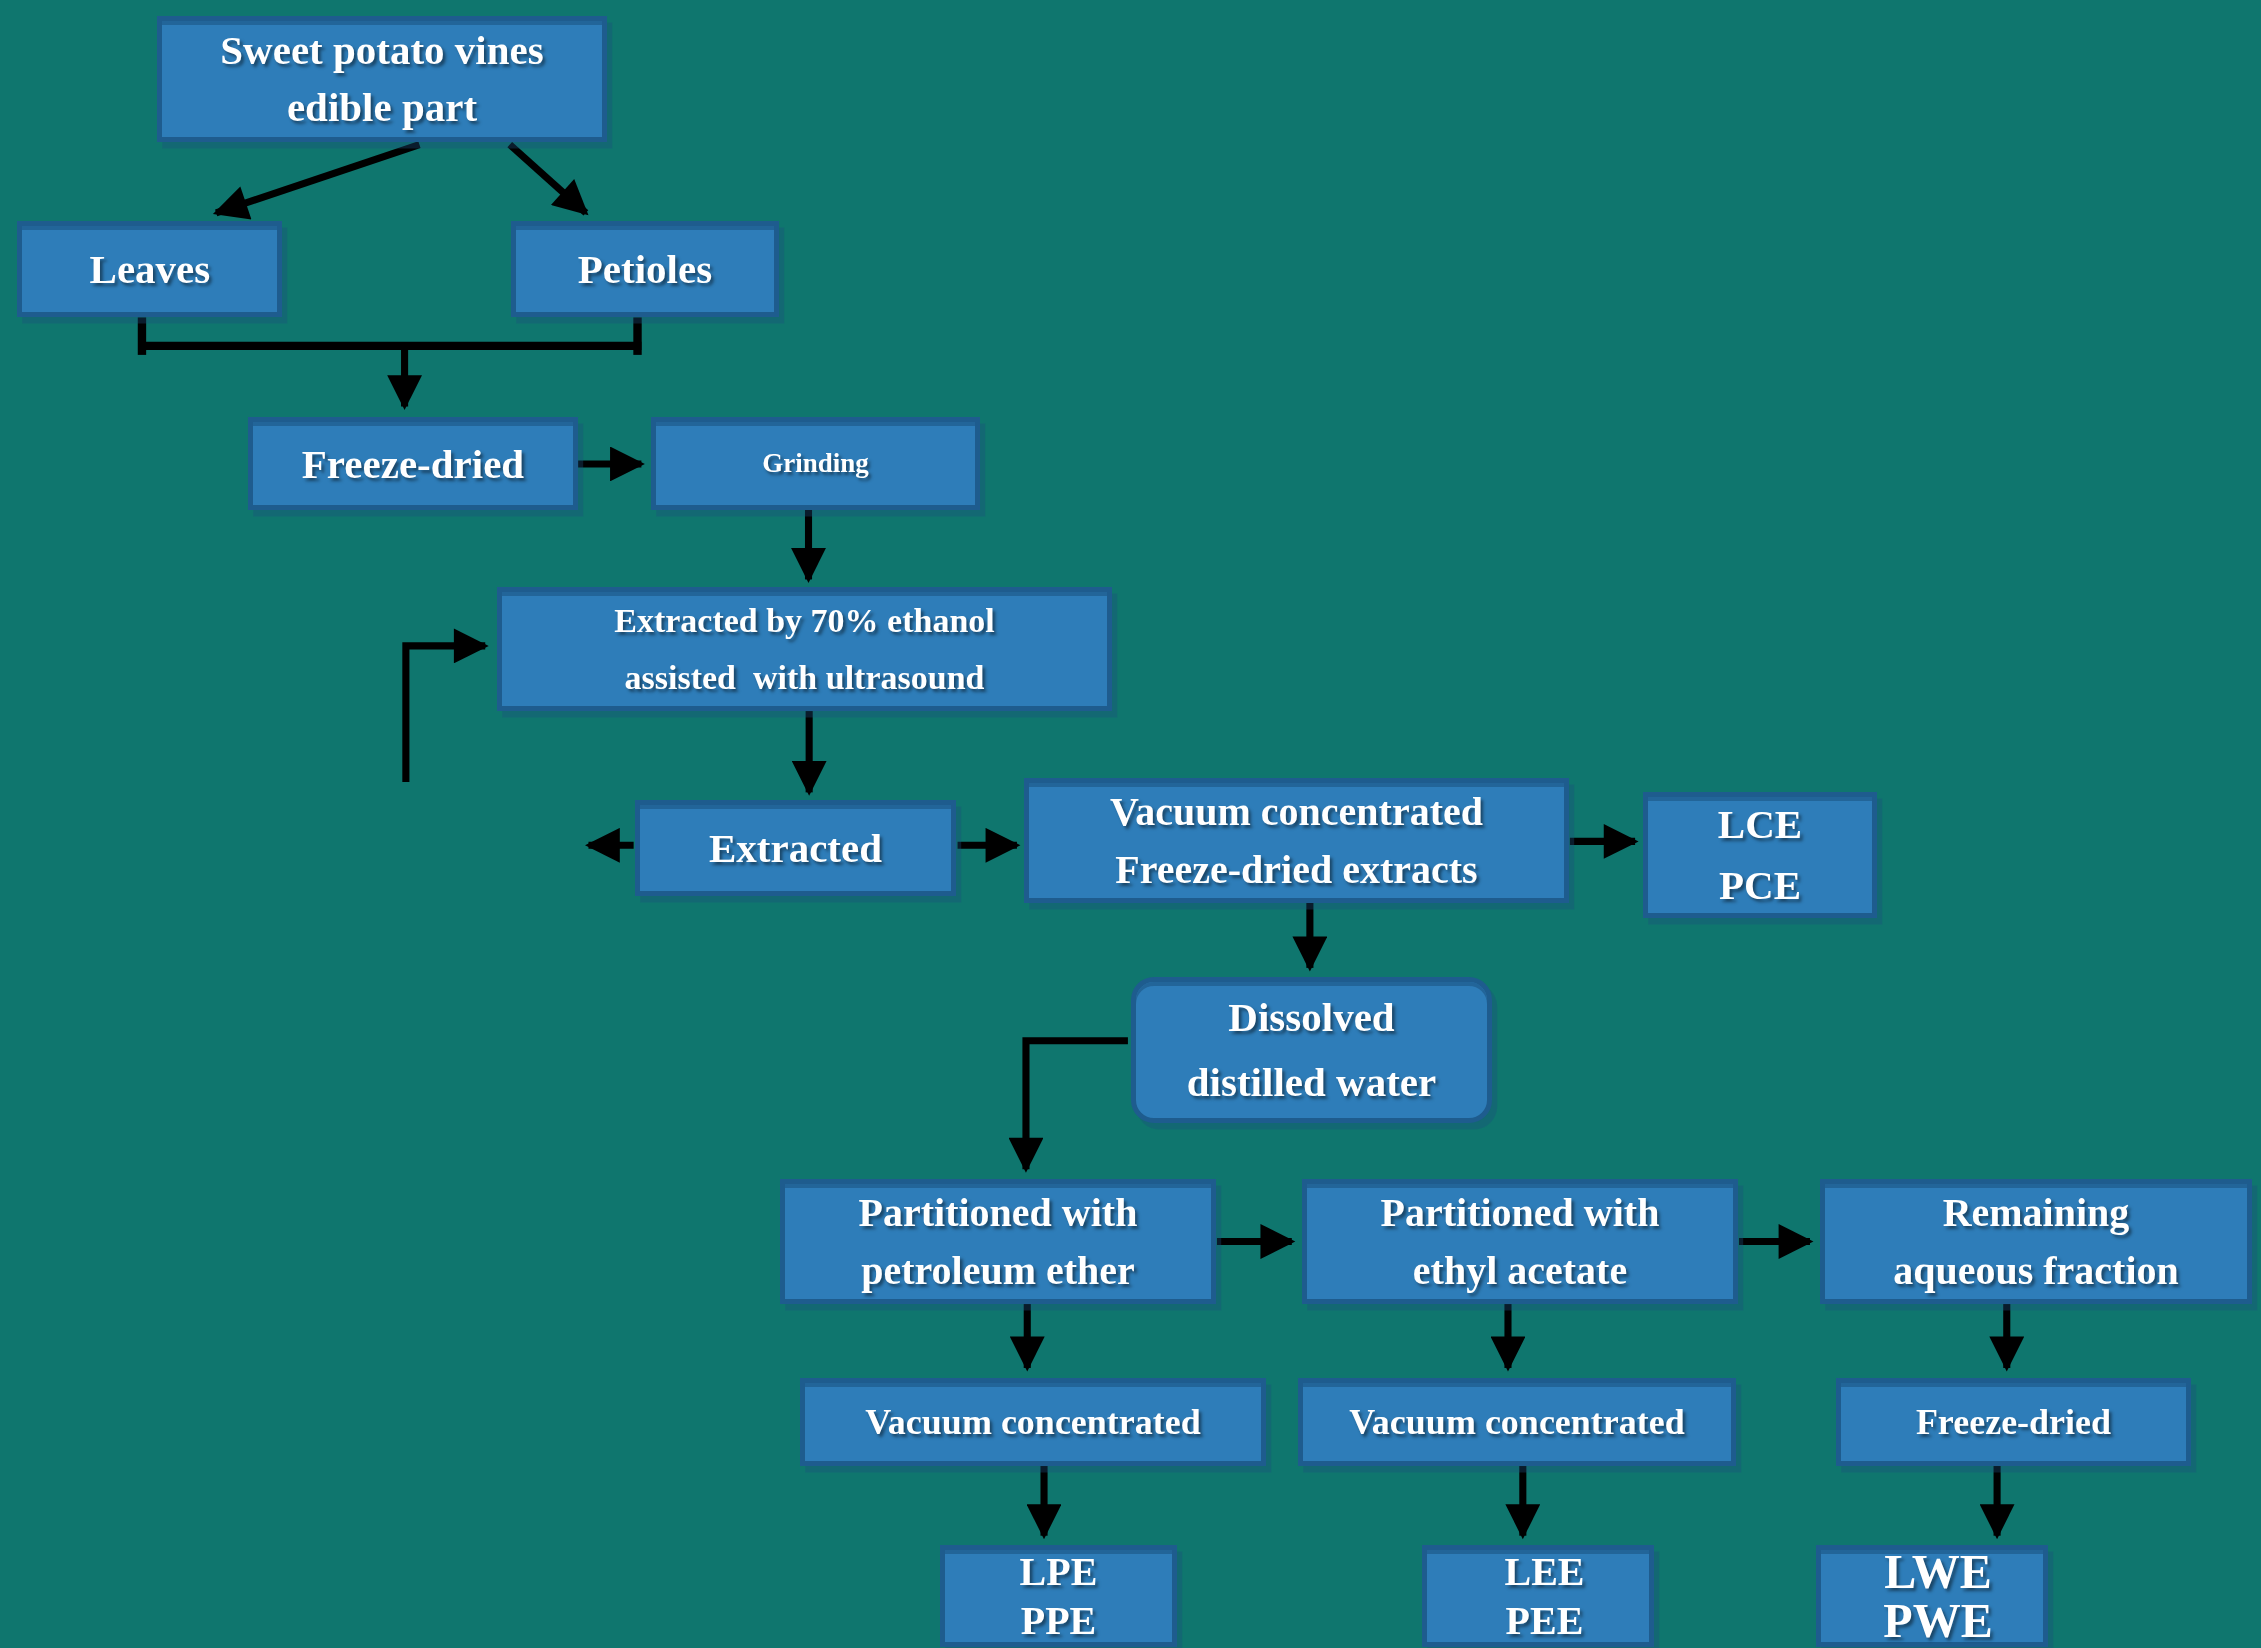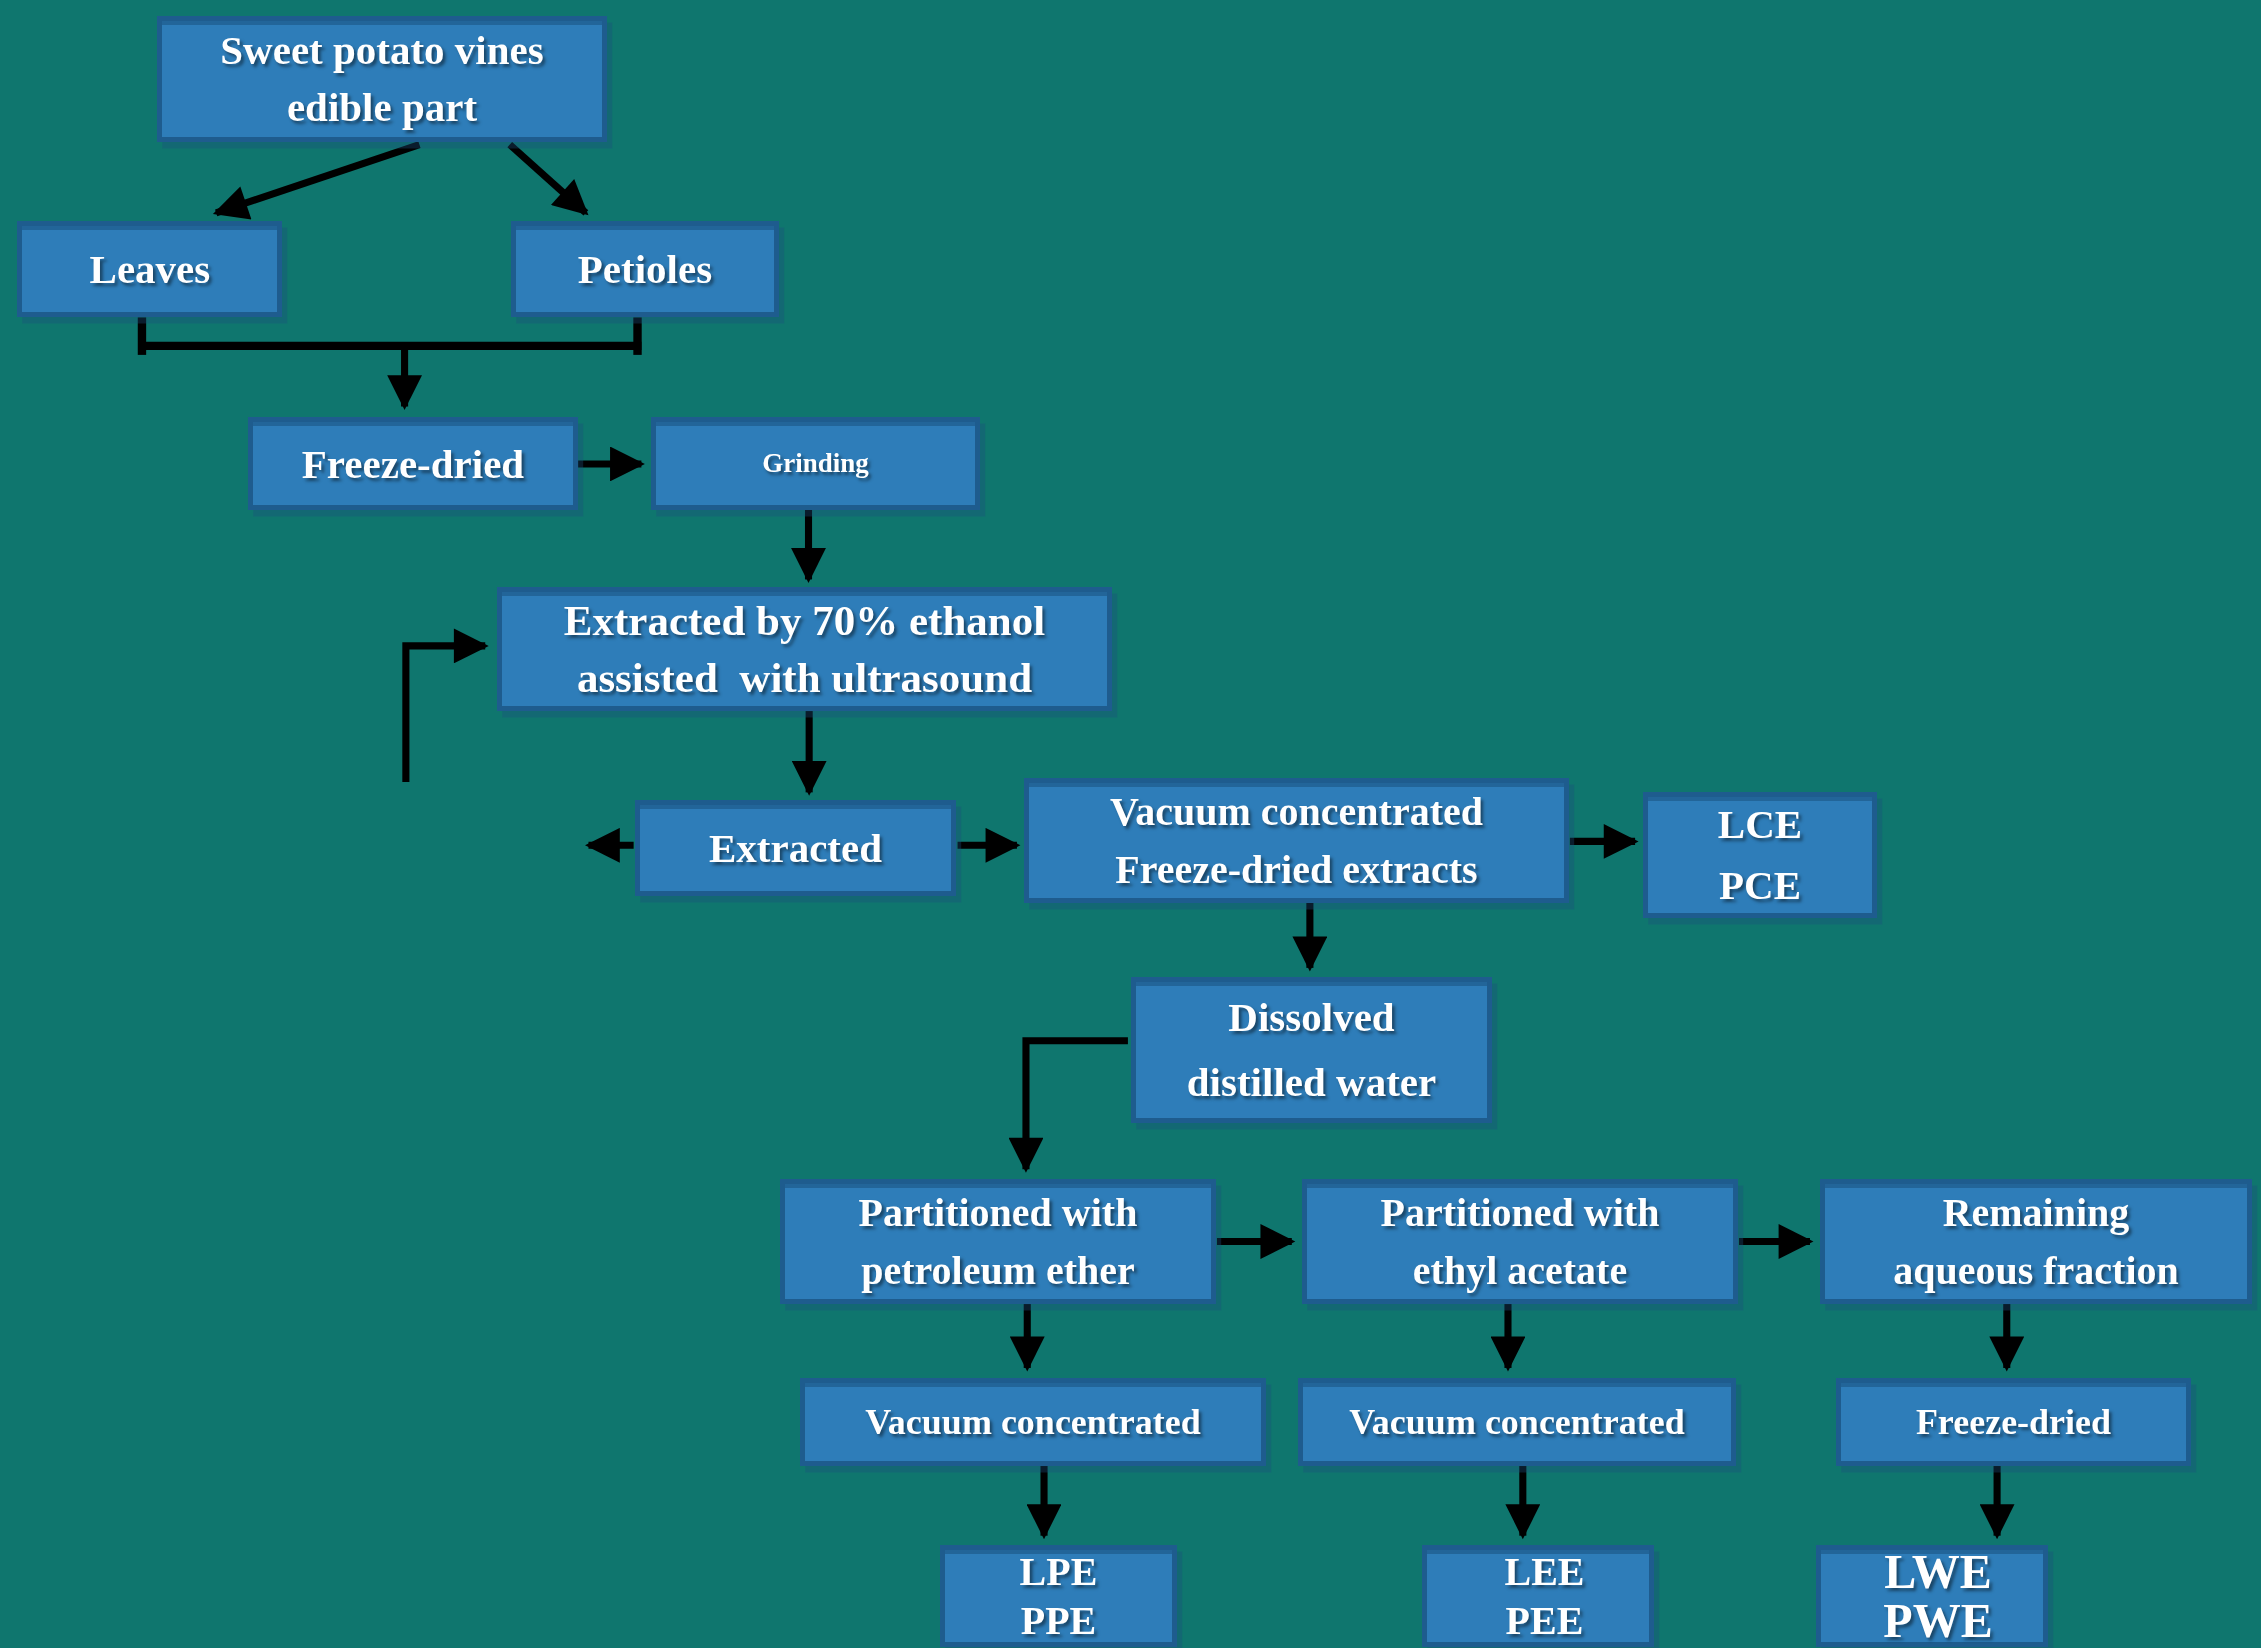--- a/index.html
+++ b/index.html
@@ -33,26 +33,26 @@
   .lbl{
     white-space:pre-wrap;
     text-shadow:2.6px 2.6px 3.2px rgba(0,0,0,0.45);
   }
   
   .n-source        {left:157px; top:15.5px;  width:450px; height:126px; font-size:41px; line-height:57px;}
   .n-leaves        {left:17.4px;  top:221px; width:265px; height:96px; font-size:41px;}
   .n-petioles      {left:511px; top:221px; width:268px; height:96px; font-size:41px;}
   .n-freeze1       {left:248px; top:417px; width:330px; height:93px; font-size:41px;}
   .n-grinding      {left:651px;top:417px; width:329px; height:93px; font-size:27px;}
-  .n-extracted     {left:497px; top:587px; width:615px; height:124px; font-size:43px; line-height:57px;}
+  .n-extracted     {left:497px; top:587px; width:615px; height:124px; font-size:34px; line-height:57px;}
   .n-reextracted   {left:250px; top:779px;width:328px; height:126px; font-size:41px; line-height:57px;}
   .n-filtration    {left:635px; top:800px;width:321px; height:96px; font-size:41px;}
   .n-vacfreeze     {left:1024px;top:778px;width:545px; height:125px; font-size:40px; line-height:58px;}
   .n-lcepce        {left:1643px;top:792px;width:234px; height:126px; font-size:41px; line-height:61px;}
-  .n-dissolved     {left:1131px;top:977px;width:361px; height:146px; font-size:41px; line-height:65px;}
+  .n-dissolved     {left:1131px;top:977px;width:361px; height:146px; font-size:41px; line-height:65px;border-radius:23px;}
   .n-partpe        {left:780px;top:1179px;width:436px; height:125px; font-size:40px; line-height:58px;}
   .n-partea        {left:1302px;top:1179px;width:436px; height:125px; font-size:40px; line-height:58px;}
   .n-remaining     {left:1820px;top:1179px;width:432px; height:125px; font-size:40px; line-height:58px;}
   .n-vaccon1       {left:800px;top:1378px;width:466px; height:88px; font-size:36px;}
   .n-vaccon2       {left:1298px;top:1378px;width:438px; height:88px; font-size:36px;}
   .n-freeze2       {left:1836px;top:1378px;width:355px; height:88px; font-size:36px;}
   .n-lpeppe        {left:940px;top:1545px;width:237px; height:102px; font-size:40px; line-height:49px;}
   .n-leepee        {left:1422px;top:1545px;width:232px; height:102px; font-size:40px; line-height:49px;padding-left:13px;}
   .n-lwepwe        {left:1816px;top:1545px;width:232px; height:102px; font-size:48px; line-height:49px;padding-left:12px;}
 </style>

